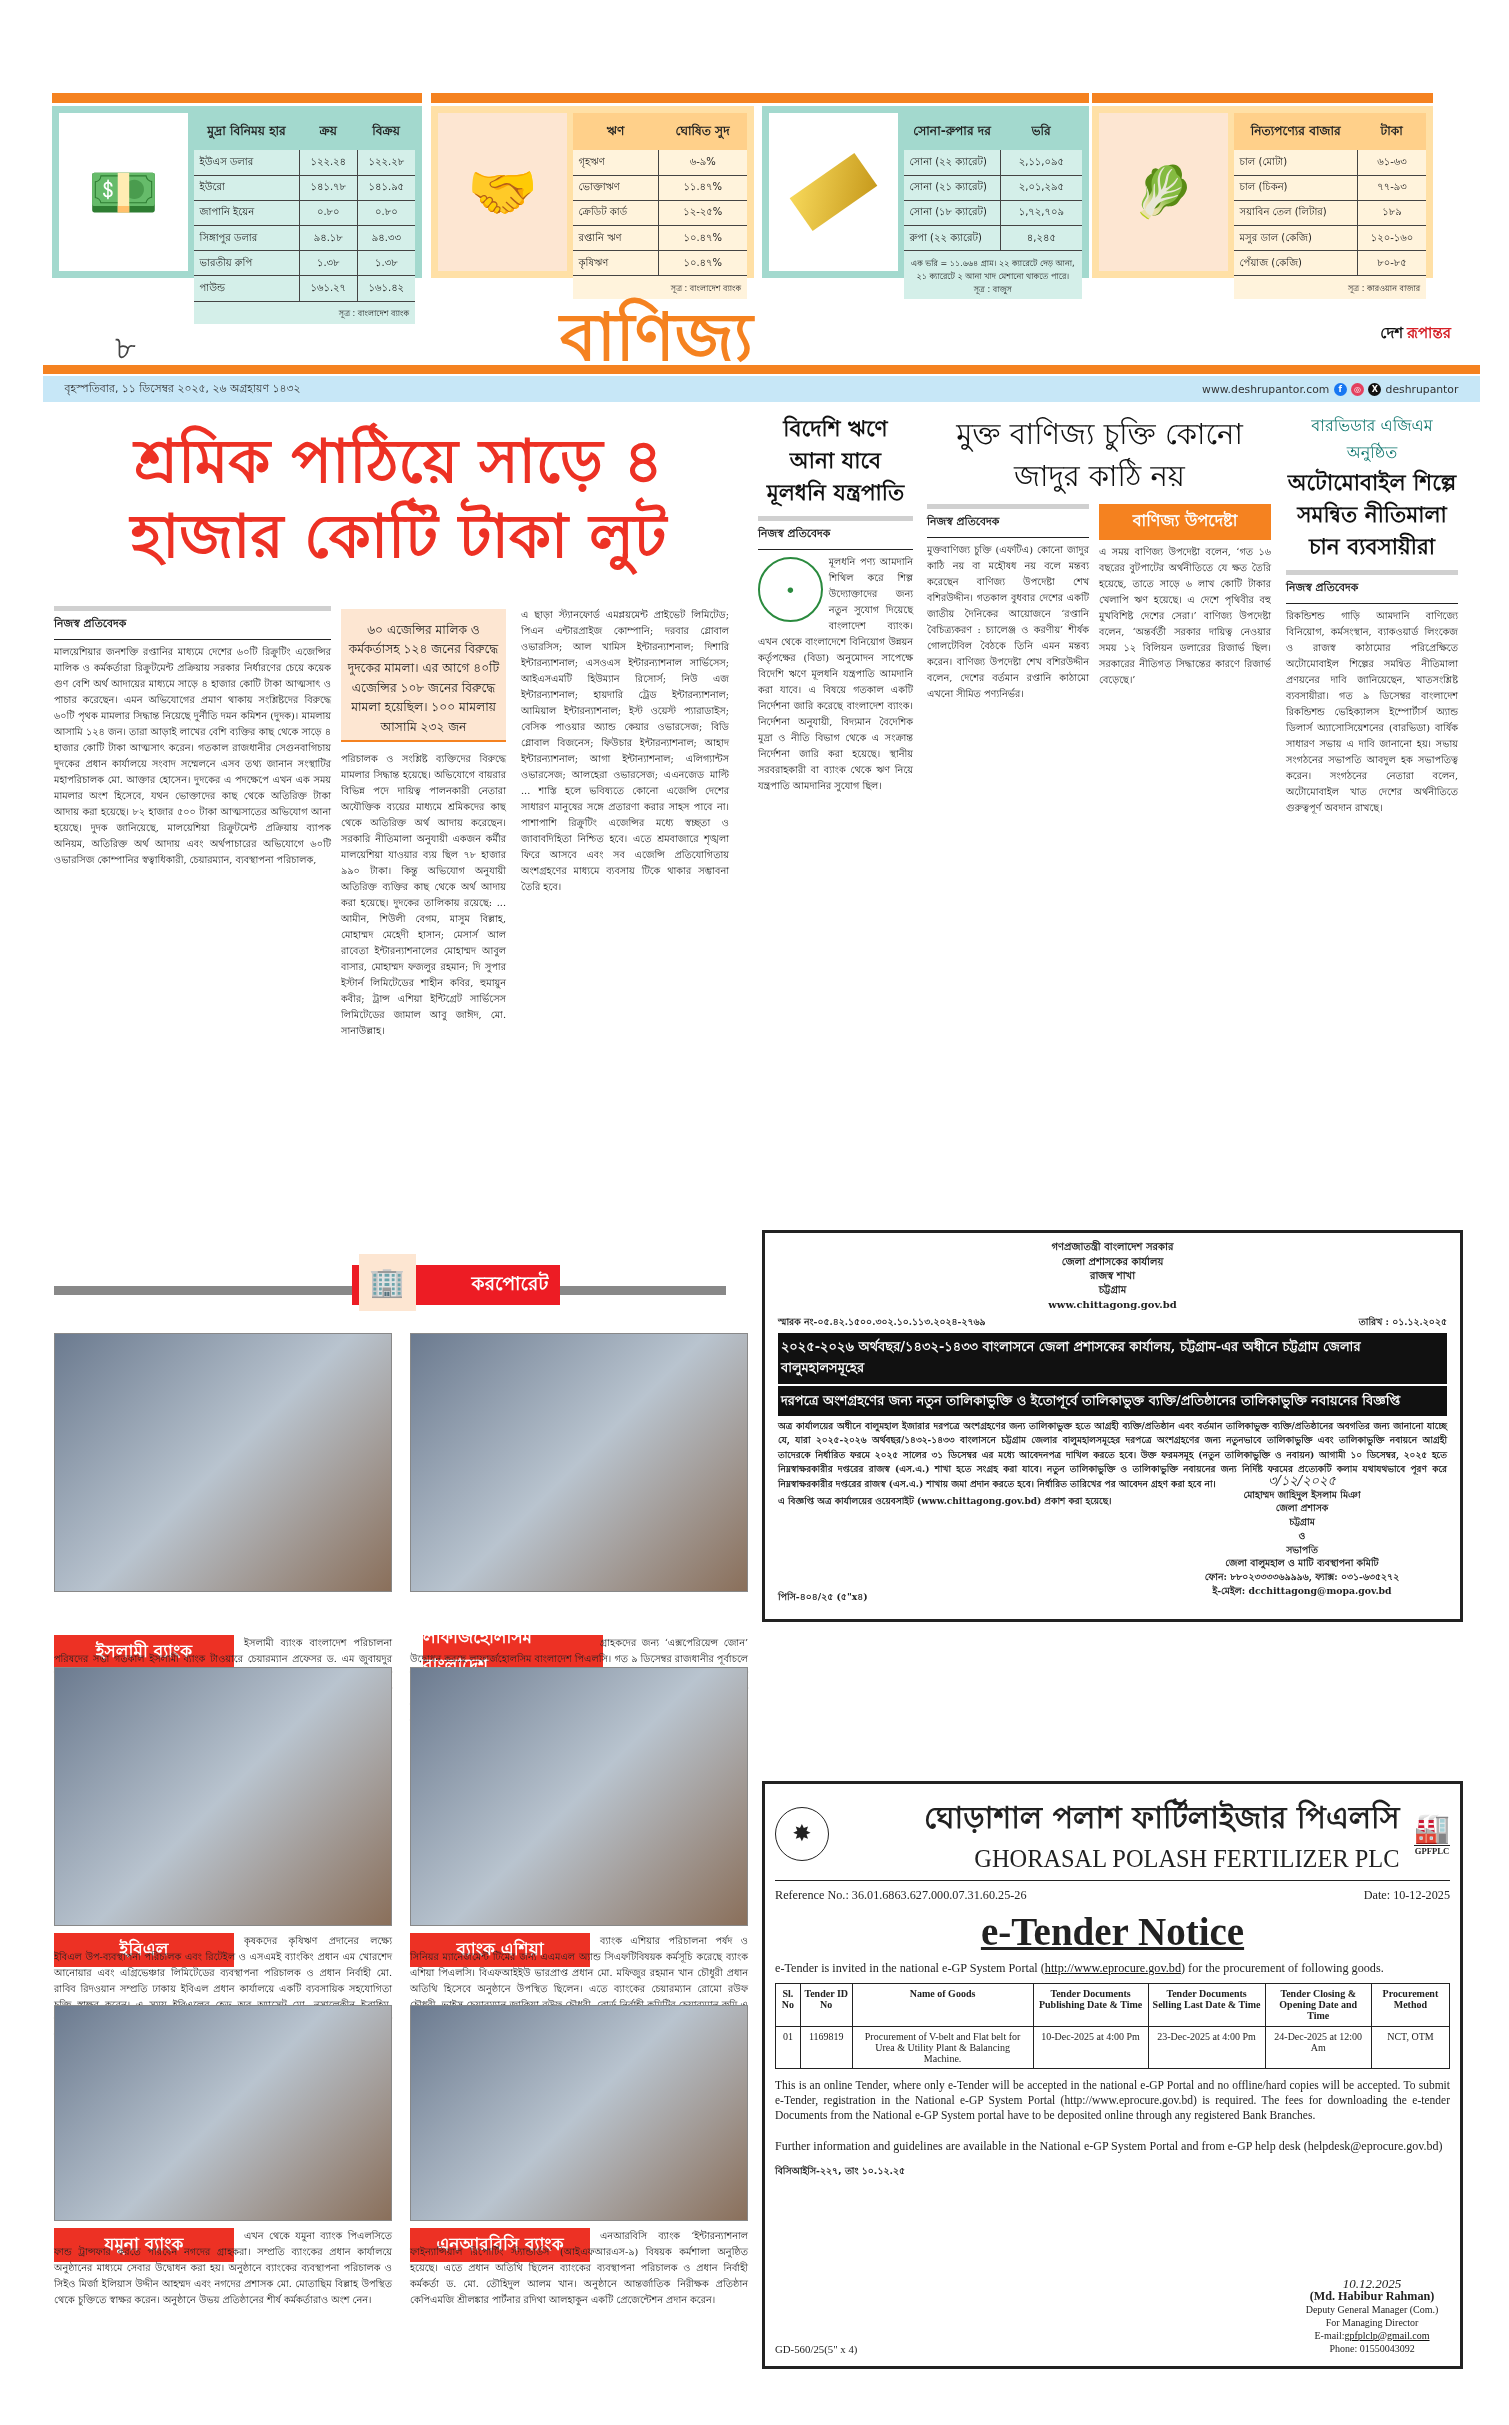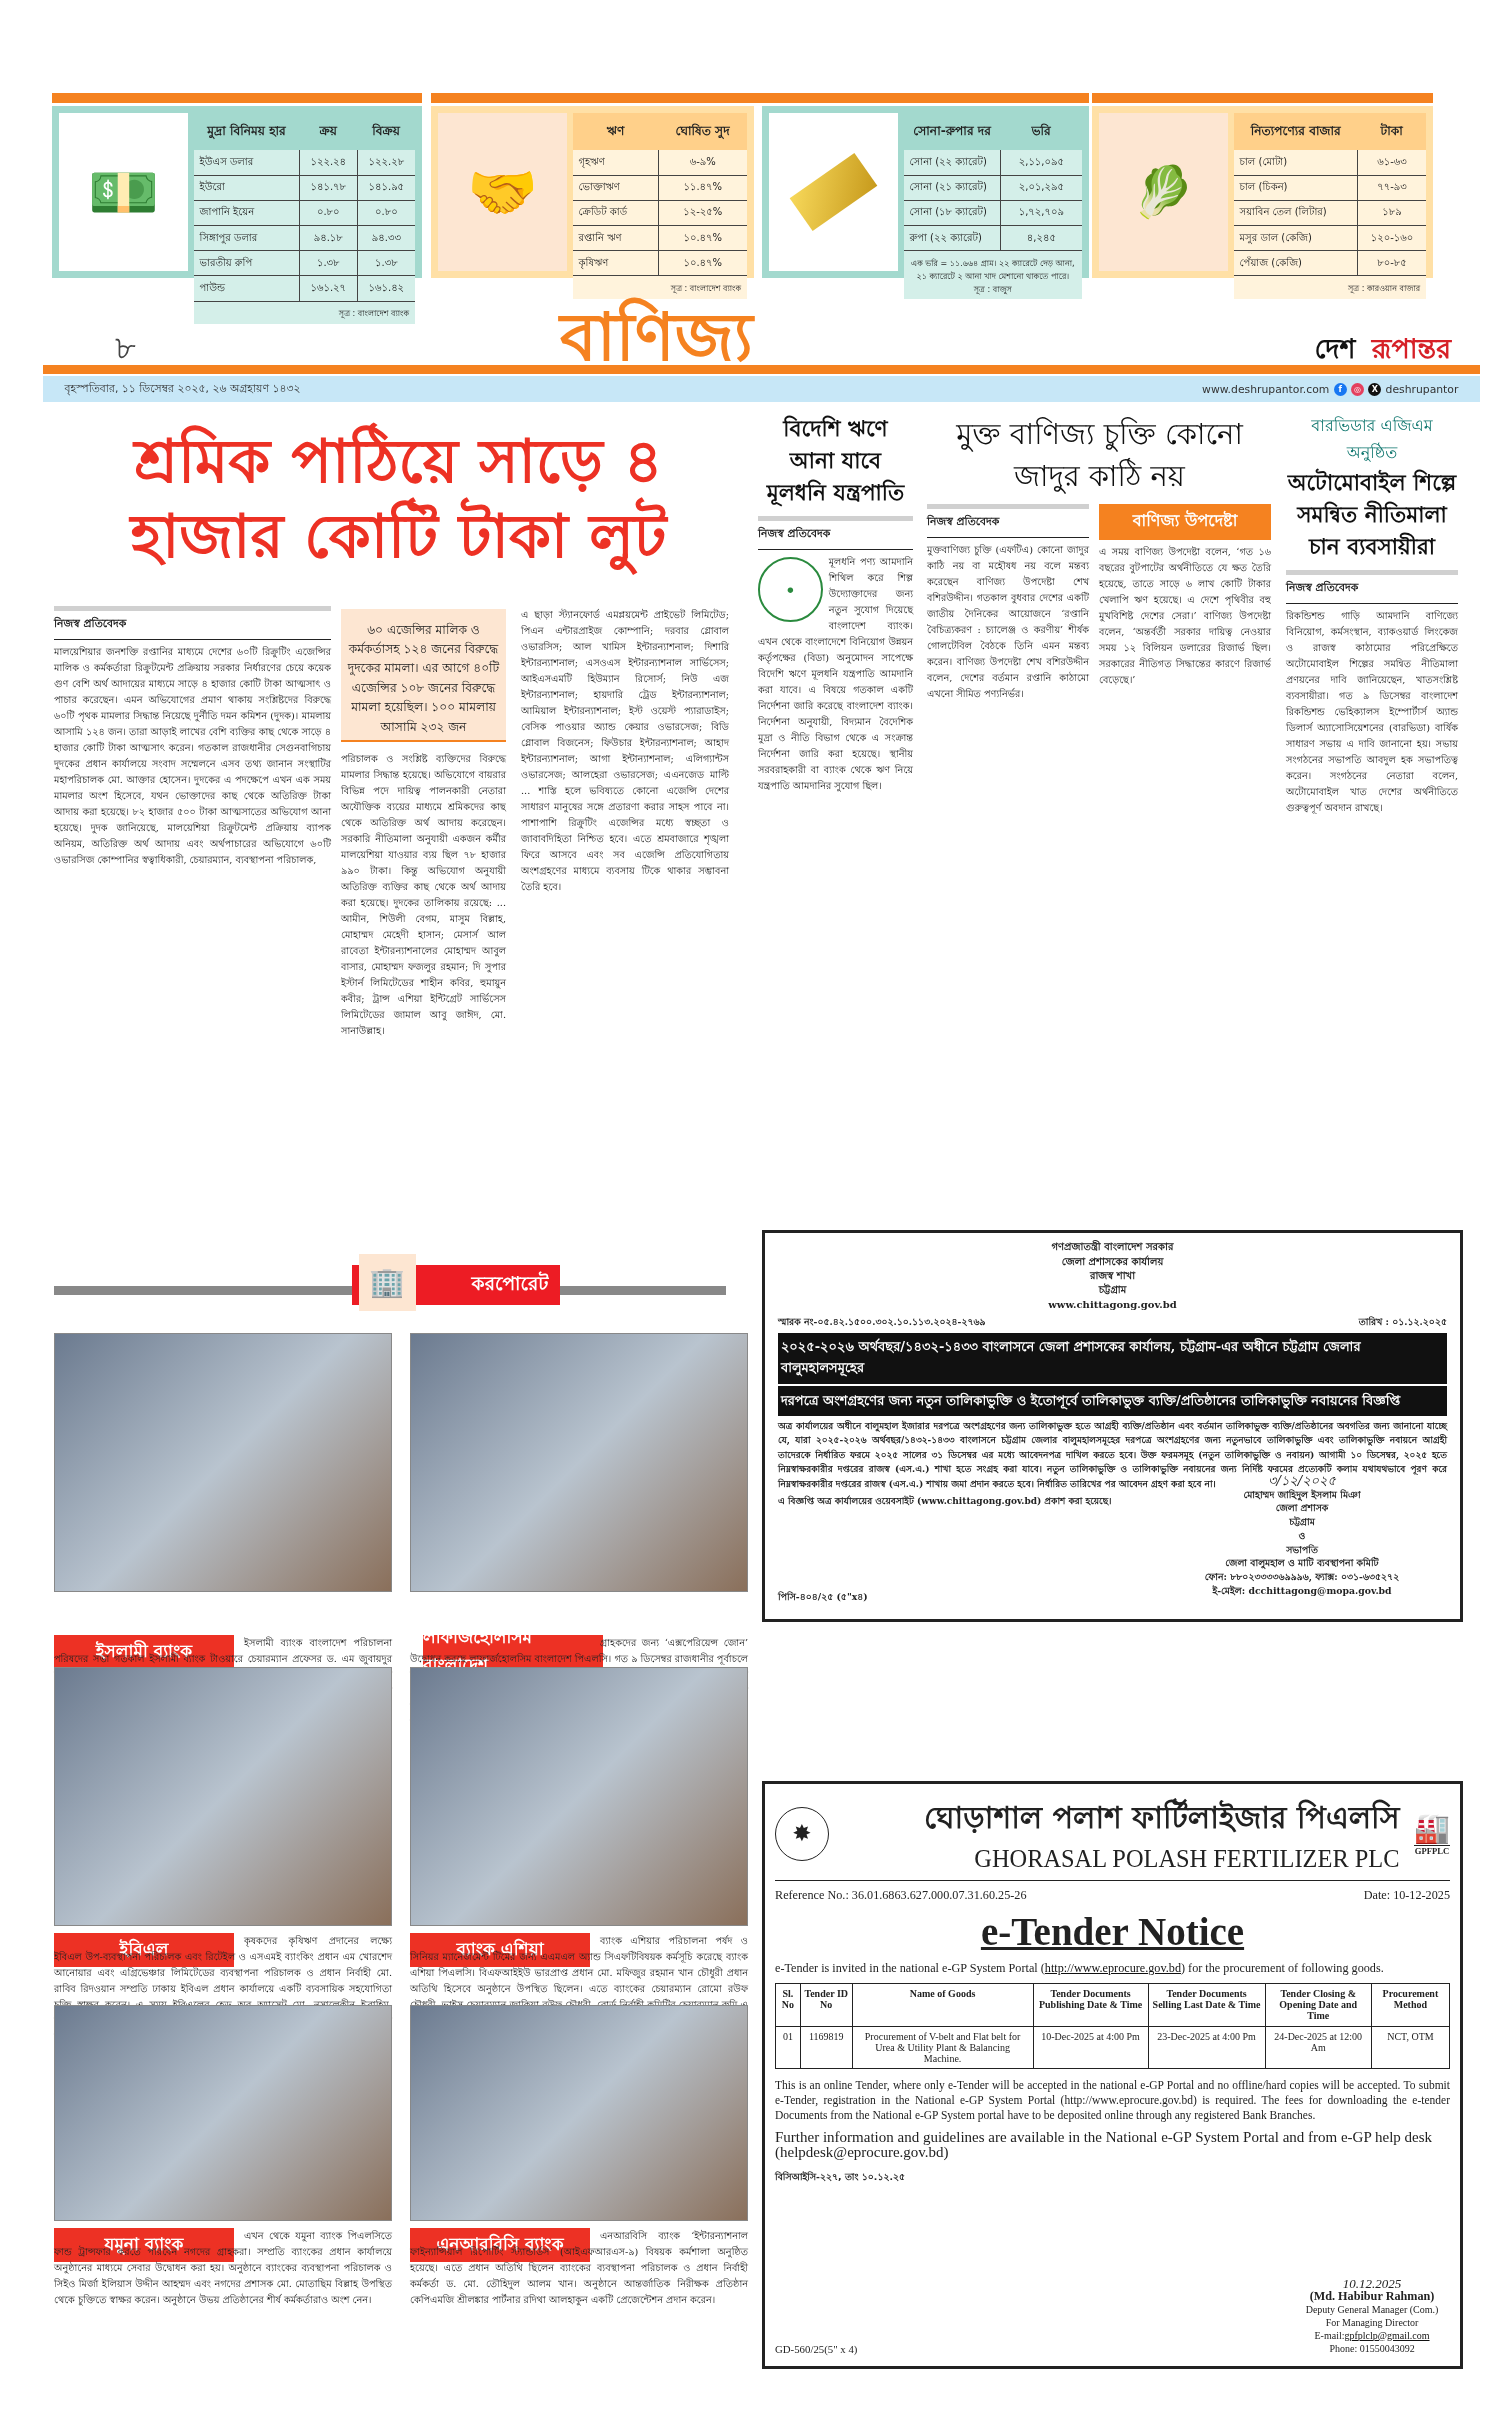--- a/index.html
+++ b/index.html
@@ -15,21 +15,21 @@
   .mkt.peach table{background:#fff3dc}
   .mkt th{font-size:12.2px;padding:8.6px 4.3px;font-weight:bold}
   .mkt.teal th{background:#a3d9ce}
   .mkt.peach th{background:#ffd08a}
   .mkt td{padding:3.6px 5.7px;border-bottom:0.7px solid #444}
   .mkt td.v{text-align:center;border-left:0.7px solid #444}
   .mkt .src{font-size:8px;text-align:right;border:none;padding-top:5.7px}
   .masthead{position:absolute;top:287px;left:43px;width:1437px;height:93px}
   .pg-num{position:absolute;left:72px;top:36px;font-size:32px;color:#444;font-family:"DejaVu Sans",sans-serif}
   .sec-title{position:absolute;left:517px;top:0;font-size:66px;color:#f58220;font-weight:bold;font-family:"DejaVu Sans",sans-serif}
-  .logo{position:absolute;right:29px;top:41px;font-size:27px;font-weight:bold;color:#111;font-family:Liberation Mono, monospace}
+  .logo{position:absolute;right:29px;top:34px;font-size:15px;font-weight:bold;color:#111;font-family:Liberation Serif, serif}
   .logo .r{color:#d62027}
   .orange-bar{position:absolute;top:365px;left:43px;width:1437px;height:8.6px;background:#f58220}
   .date-bar{position:absolute;top:376px;left:43px;width:1437px;height:26px;background:#c7e7f7;display:flex;justify-content:space-between;align-items:center;padding:0 21.6px;font-size:10.8px;color:#333;font-family:"DejaVu Sans",sans-serif}
   .social{display:flex;align-items:center;gap:4.3px}
   .si{width:13px;height:13px;border-radius:50%;color:#fff;font-size:8px;display:inline-flex;align-items:center;justify-content:center;font-weight:bold}
   .headline{position:absolute;left:57px;top:424px;width:683px;font-size:60px;line-height:75px;color:#ed3124;font-weight:bold;text-align:center;font-family:"DejaVu Sans",sans-serif}
   .byline{font-size:10.8px;font-weight:bold;padding:4.3px 0;border-top:5.7px solid #d0d0d0;border-bottom:1.1px solid #222;margin-bottom:4.3px;font-family:"DejaVu Sans",sans-serif}
   .body-col{font-size:9.7px;line-height:16px;text-align:justify;color:#222;font-family:"DejaVu Serif",serif}
   .pull{position:absolute;left:341px;top:609px;width:165px;height:133px;background:#fde6d2;border-bottom:2.9px solid #f58220;font-size:12.2px;line-height:19.4px;text-align:center;padding:11.5px 5.7px;font-family:"DejaVu Sans",sans-serif}
   .sub-head{font-size:21.6px;line-height:32px;font-weight:bold;text-align:center;font-family:"DejaVu Sans",sans-serif;color:#111}
@@ -376,21 +376,21 @@
           <td>1169819</td>
           <td>Procurement of V-belt and Flat belt for Urea &amp; Utility Plant &amp; Balancing Machine.</td>
           <td>10-Dec-2025 at 4:00 Pm</td>
           <td>23-Dec-2025 at 4:00 Pm</td>
           <td>24-Dec-2025 at 12:00 Am</td>
           <td>NCT, OTM</td>
         </tr>
       </tbody>
   </table>
   <div style="font-size:11.5px;line-height:15px;text-align:justify;margin-top:8.6px">This is an online Tender, where only e-Tender will be accepted in the national e-GP Portal and no offline/hard copies will be accepted. To submit e-Tender, registration in the National e-GP System Portal (http://www.eprocure.gov.bd) is required. The fees for downloading the e-tender Documents from the National e-GP System portal have to be deposited online through any registered Bank Branches.</div>
-  <div style="font-size:15px;line-height:15px;margin-top:7px">Further information and guidelines are available in the National e-GP System Portal and from e-GP help desk (helpdesk@eprocure.gov.bd)</div>
+  <div style="font-size:12px;line-height:15px;margin-top:16px">Further information and guidelines are available in the National e-GP System Portal and from e-GP help desk (helpdesk@eprocure.gov.bd)</div>
   <div style="font-size:9.3px;font-weight:bold;margin-top:10px;font-family:'DejaVu Sans',sans-serif">বিসিআইসি-২২৭, তাং ১০.১২.২৫</div>
   <div style="position:absolute;right:21.6px;bottom:11.5px;text-align:center;font-size:10px;line-height:13px">
     <div style="font-style:italic;font-size:13px">10.12.2025</div>
     <div style="font-weight:bold;font-size:12.2px">(Md. Habibur Rahman)</div>
     <div>Deputy General Manager (Com.)</div>
     <div>For Managing Director</div>
     <div><span>E-mail:</span><a class="link">gpfplclp@gmail.com</a></div>
     <div>Phone: 01550043092</div>
   </div>
   <div style="position:absolute;left:10px;bottom:11.5px;font-size:10.8px">GD-560/25(5" x 4)</div>

